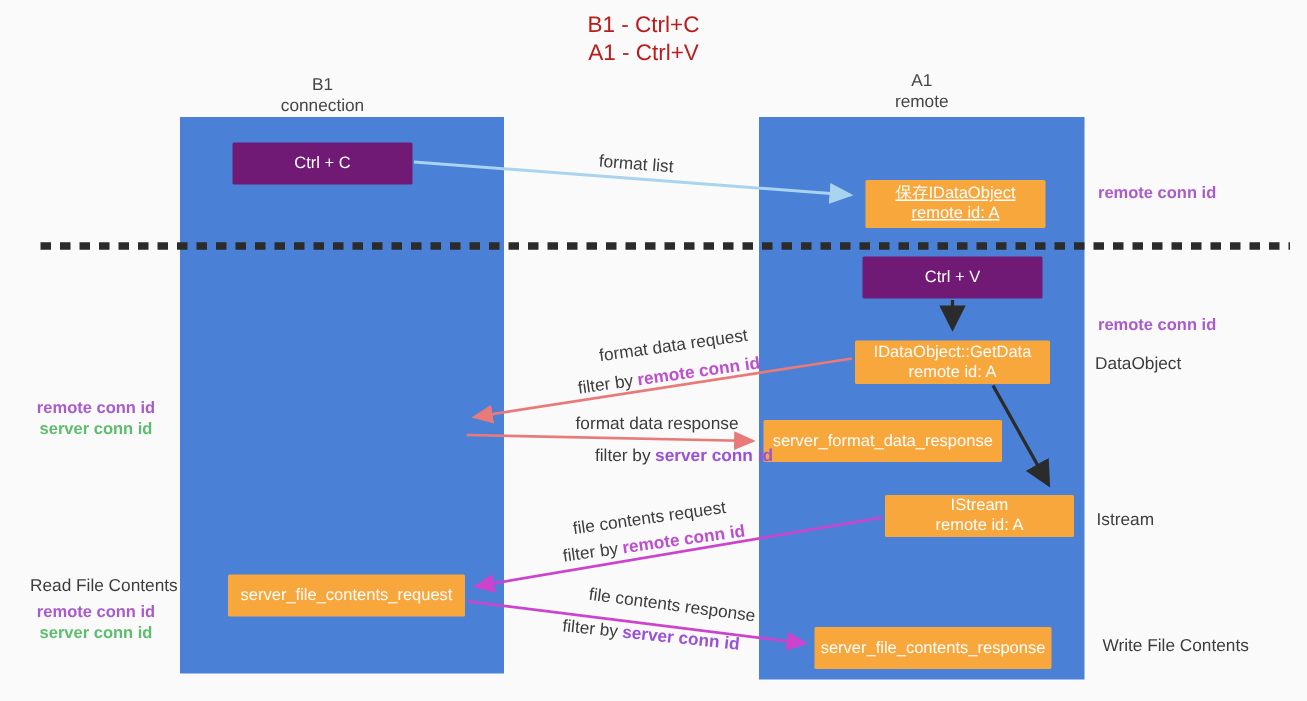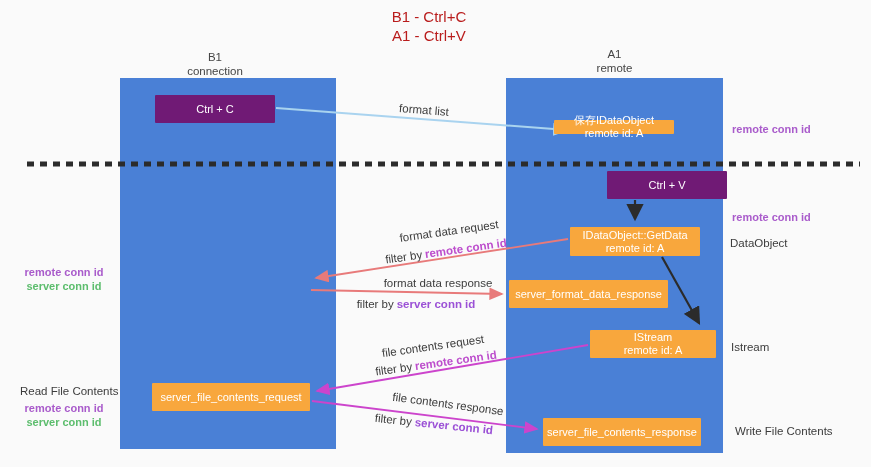--- a/index.html
+++ b/index.html
@@ -26,22 +26,22 @@
   .lh-right { left:506px; top:47px; width:217px; }
   .box {
     position:absolute; display:flex; flex-direction:column;
     align-items:center; justify-content:center;
     color:#fff; text-align:center; font-size:11px; line-height:13px;
     border-radius:1px;
   }
   .green  { background:#701a75; }
   .orange { background:#f8a73d; }
   .b-ctrl-c   { left:155px; top:95px;  width:120px; height:28px; }
-  .b-save     { left:554px; top:120px; width:120px; height:14px; }
-  .b-ctrl-v   { left:575px; top:171px; width:120px; height:28px;margin-left:32px; }
+  .b-save     { left:577px; top:120px; width:120px; height:32px;text-decoration:underline; }
+  .b-ctrl-v   { left:575px; top:171px; width:120px; height:28px; }
   .b-getdata  { left:570px; top:227px; width:130px; height:29px; }
   .b-fmt-req  { left:152px; top:268px; width:157px; height:28px; }
   .b-fmt-res  { left:509px; top:280px; width:159px; height:28px; }
   .b-istream  { left:590px; top:330px; width:126px; height:28px; }
   .b-file-req { left:152px; top:383px; width:158px; height:28px; }
   .b-file-res { left:543px; top:418px; width:158px; height:28px; }
   .flow {
     position:absolute; white-space:nowrap; font-size:11.5px; color:#3c3c3c;
     transform:translate(-50%,-50%);
   }
@@ -148,21 +148,21 @@
   </div>
 
   <div class="flow" style="left:424px; top:110px; transform:translate(-50%,-50%) rotate(4.5deg);">format list</div>
 
   <div class="flow" style="left:449px; top:231px; transform:translate(-50%,-50%) rotate(-8deg);">format data request</div>
   <div class="flow" style="left:446px; top:251px; transform:translate(-50%,-50%) rotate(-8deg);">
     <span class="gap">filter by</span><span class="mid-remote">remote conn id</span>
   </div>
 
   <div class="flow" style="left:438px; top:283px;">format data response</div>
-  <div class="flow" style="left:416px; top:304px;">
+  <div class="flow" style="left:456px; top:304px;">
     <span class="gap">filter by</span><span class="mid-server">server conn id</span>
   </div>
 
   <div class="flow" style="left:433px; top:346px; transform:translate(-50%,-50%) rotate(-8deg);">file contents request</div>
   <div class="flow" style="left:436px; top:363px; transform:translate(-50%,-50%) rotate(-8deg);">
     <span class="gap">filter by</span><span class="mid-remote">remote conn id</span>
   </div>
 
   <div class="flow" style="left:448px; top:404px; transform:translate(-50%,-50%) rotate(7.5deg);">file contents response</div>
   <div class="flow" style="left:434px; top:424px; transform:translate(-50%,-50%) rotate(6deg);">

